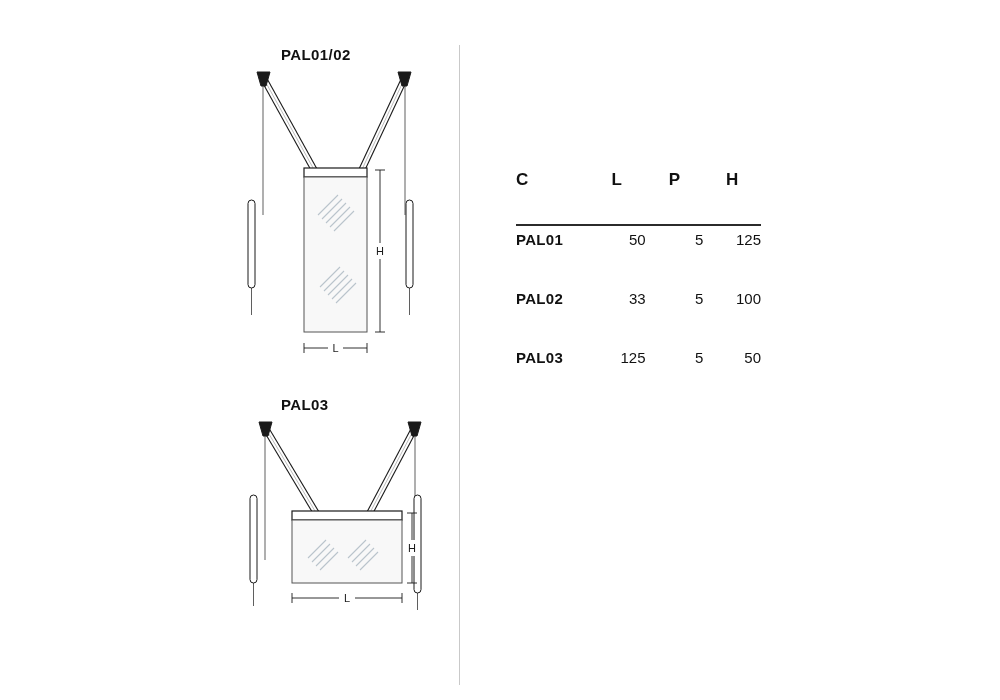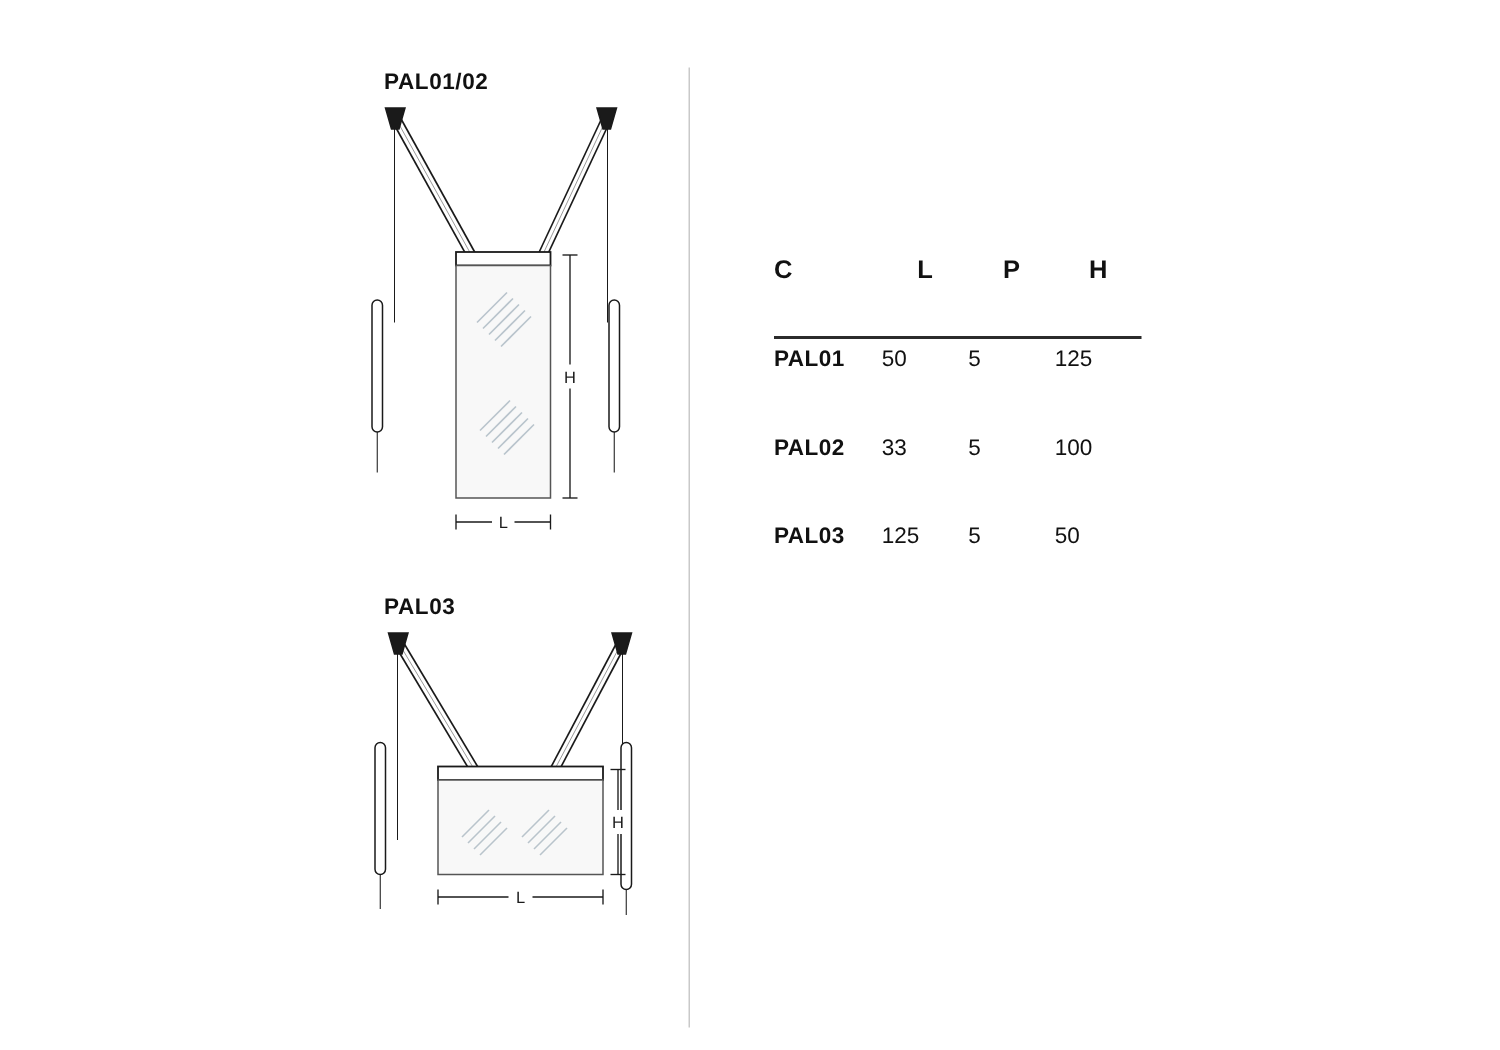--- a/index.html
+++ b/index.html
@@ -27,20 +27,21 @@
     width: 1px;
     height: 640px;
     background: #c9c9c9;
   }
   .fig-label {
     position: absolute;
     font-weight: bold;
     font-size: 15px;
     letter-spacing: 0.4px;
     color: #111;
+    margin-left: 25px;
   }
   #label-pal0102 { left: 256px; top: 46px; }
   #label-pal03   { left: 256px; top: 396px; }
 
   .drawing {
     position: absolute;
   }
   #drawing-top { left: 230px; top: 60px; }
   #drawing-bottom { left: 230px; top: 410px; }
 
@@ -67,21 +68,21 @@
   .spec-table td {
     font-size: 15px;
     padding: 21px 0 21px 0;
     color: #111;
   }
   .spec-table td.code {
     font-weight: bold;
     letter-spacing: 0.3px;
   }
   .spec-table td.num {
-    text-align: left;
+    text-align: right;
   }
   .head-rule {
     position: absolute;
     left: 516px;
     top: 224px;
     width: 245px;
     height: 2px;
     background: #2b2b2b;
   }
 </style>

